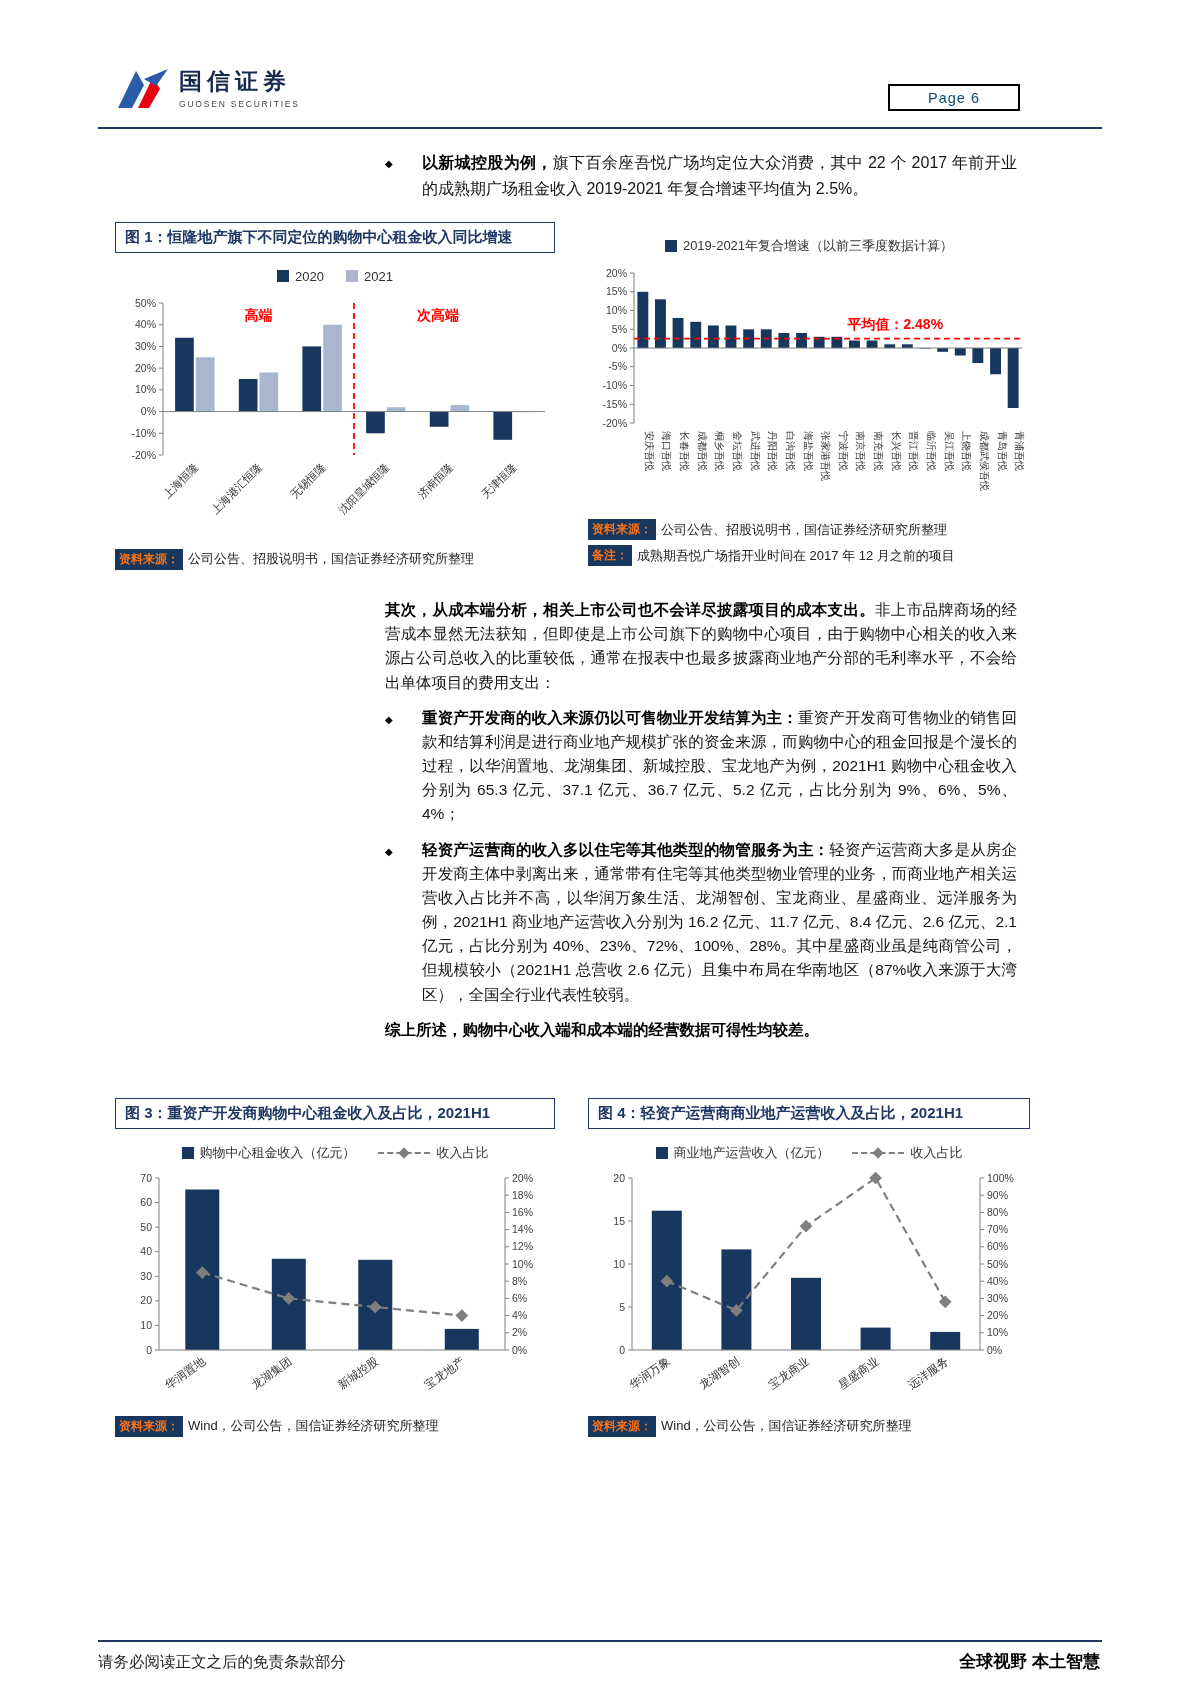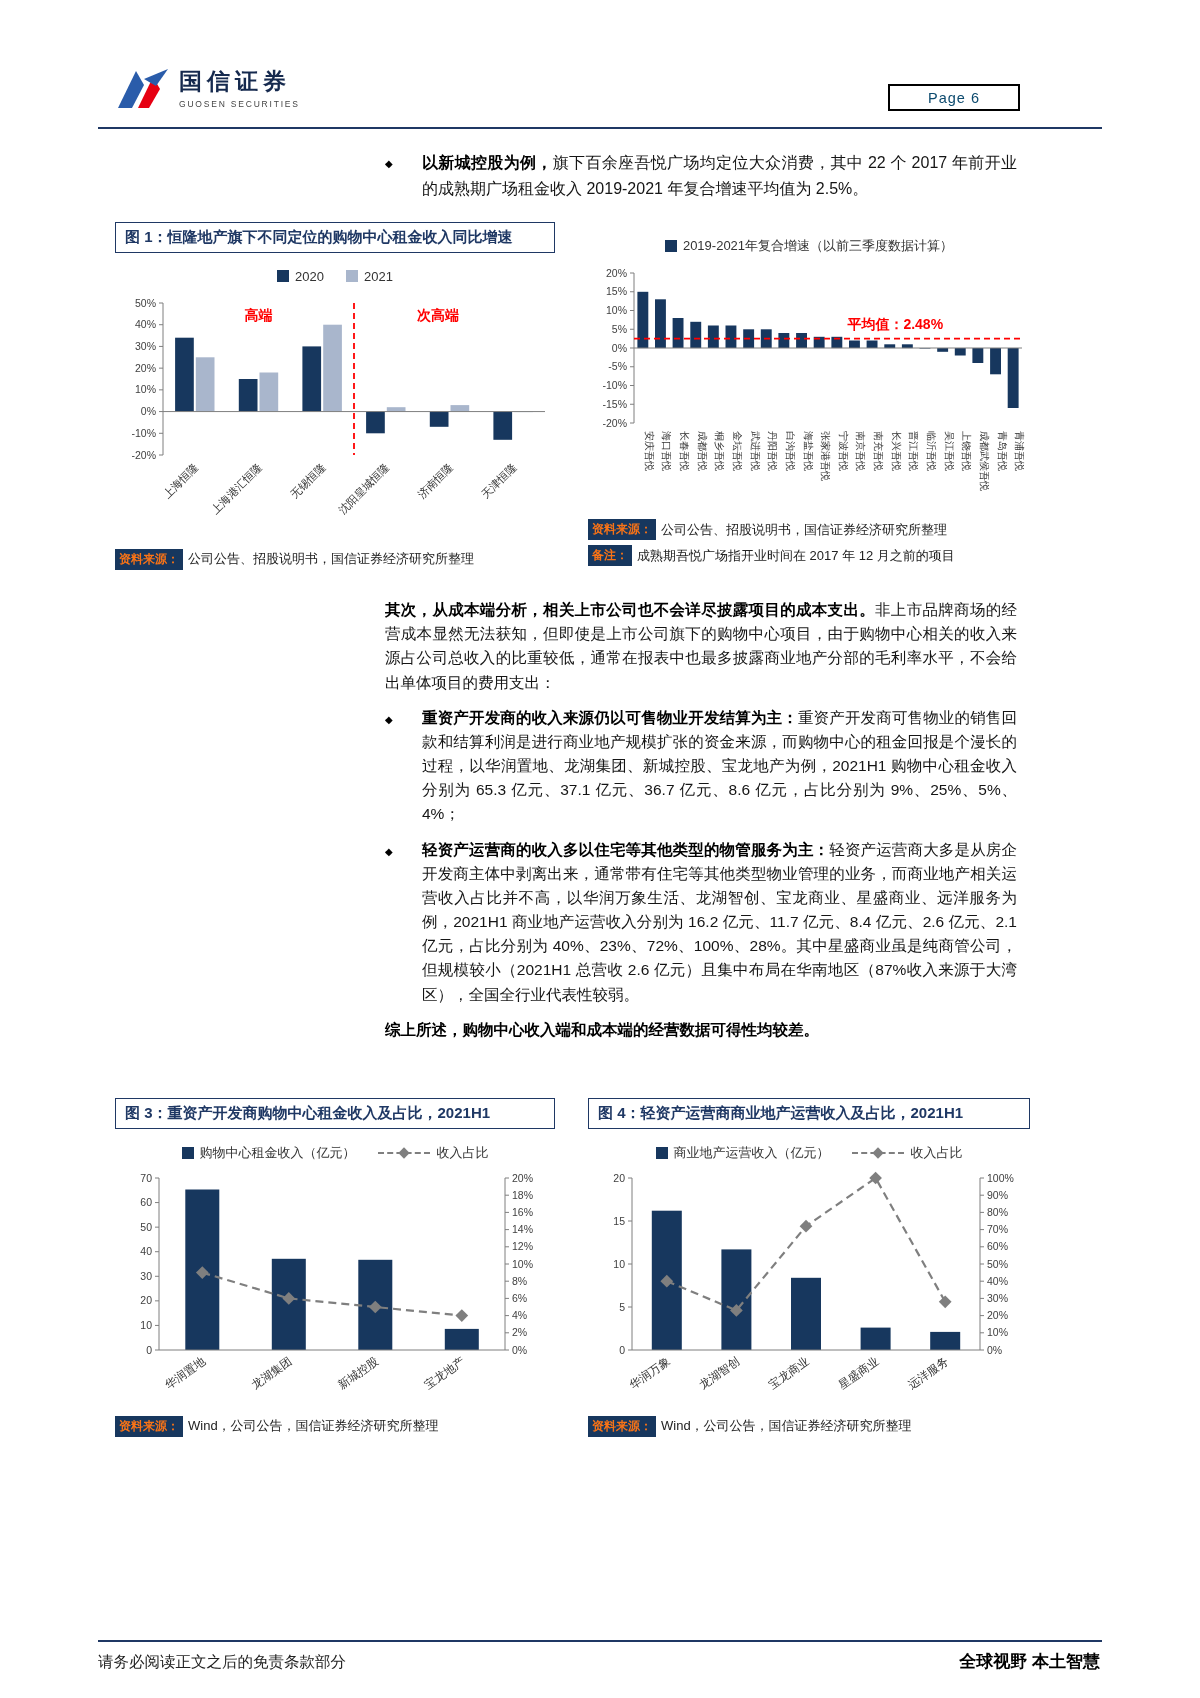--- a/index.html
+++ b/index.html
@@ -221,21 +221,21 @@
           <span class="tag">备注：</span>
           <span>成熟期吾悦广场指开业时间在 2017 年 12 月之前的项目</span>
         </div>
     </div>
   </div>
 
   <div class="bodytext">
     <p class="pt"><b>其次，从成本端分析，相关上市公司也不会详尽披露项目的成本支出。</b><span>非上市品牌商场的经营成本显然无法获知，但即使是上市公司旗下的购物中心项目，由于购物中心相关的收入来源占公司总收入的比重较低，通常在报表中也最多披露商业地产分部的毛利率水平，不会给出单体项目的费用支出：</span></p>
     <div class="bullet-para">
       <span class="blt">◆</span>
-      <p class="pt"><b>重资产开发商的收入来源仍以可售物业开发结算为主：</b><span>重资产开发商可售物业的销售回款和结算利润是进行商业地产规模扩张的资金来源，而购物中心的租金回报是个漫长的过程，以华润置地、龙湖集团、新城控股、宝龙地产为例，2021H1 购物中心租金收入分别为 65.3 亿元、37.1 亿元、36.7 亿元、8.6 亿元，占比分别为 9%、25%、5%、4%；</span></p>
+      <p class="pt"><b>重资产开发商的收入来源仍以可售物业开发结算为主：</b><span>重资产开发商可售物业的销售回款和结算利润是进行商业地产规模扩张的资金来源，而购物中心的租金回报是个漫长的过程，以华润置地、龙湖集团、新城控股、宝龙地产为例，2021H1 购物中心租金收入分别为 65.3 亿元、37.1 亿元、36.7 亿元、5.2 亿元，占比分别为 9%、6%、5%、4%；</span></p>
     </div>
     <div class="bullet-para">
       <span class="blt">◆</span>
       <p class="pt"><b>轻资产运营商的收入多以住宅等其他类型的物管服务为主：</b><span>轻资产运营商大多是从房企开发商主体中剥离出来，通常带有住宅等其他类型物业管理的业务，而商业地产相关运营收入占比并不高，以华润万象生活、龙湖智创、宝龙商业、星盛商业、远洋服务为例，2021H1 商业地产运营收入分别为 16.2 亿元、11.7 亿元、8.4 亿元、2.6 亿元、2.1 亿元，占比分别为 40%、23%、72%、100%、28%。其中星盛商业虽是纯商管公司，但规模较小（2021H1 总营收 2.6 亿元）且集中布局在华南地区（87%收入来源于大湾区），全国全行业代表性较弱。</span></p>
     </div>
     <p class="pt concl"><b>综上所述，购物中心收入端和成本端的经营数据可得性均较差。</b></p>
   </div>
 
   <div class="figrow row2">
     <div class="figcol" style="width:440px">

